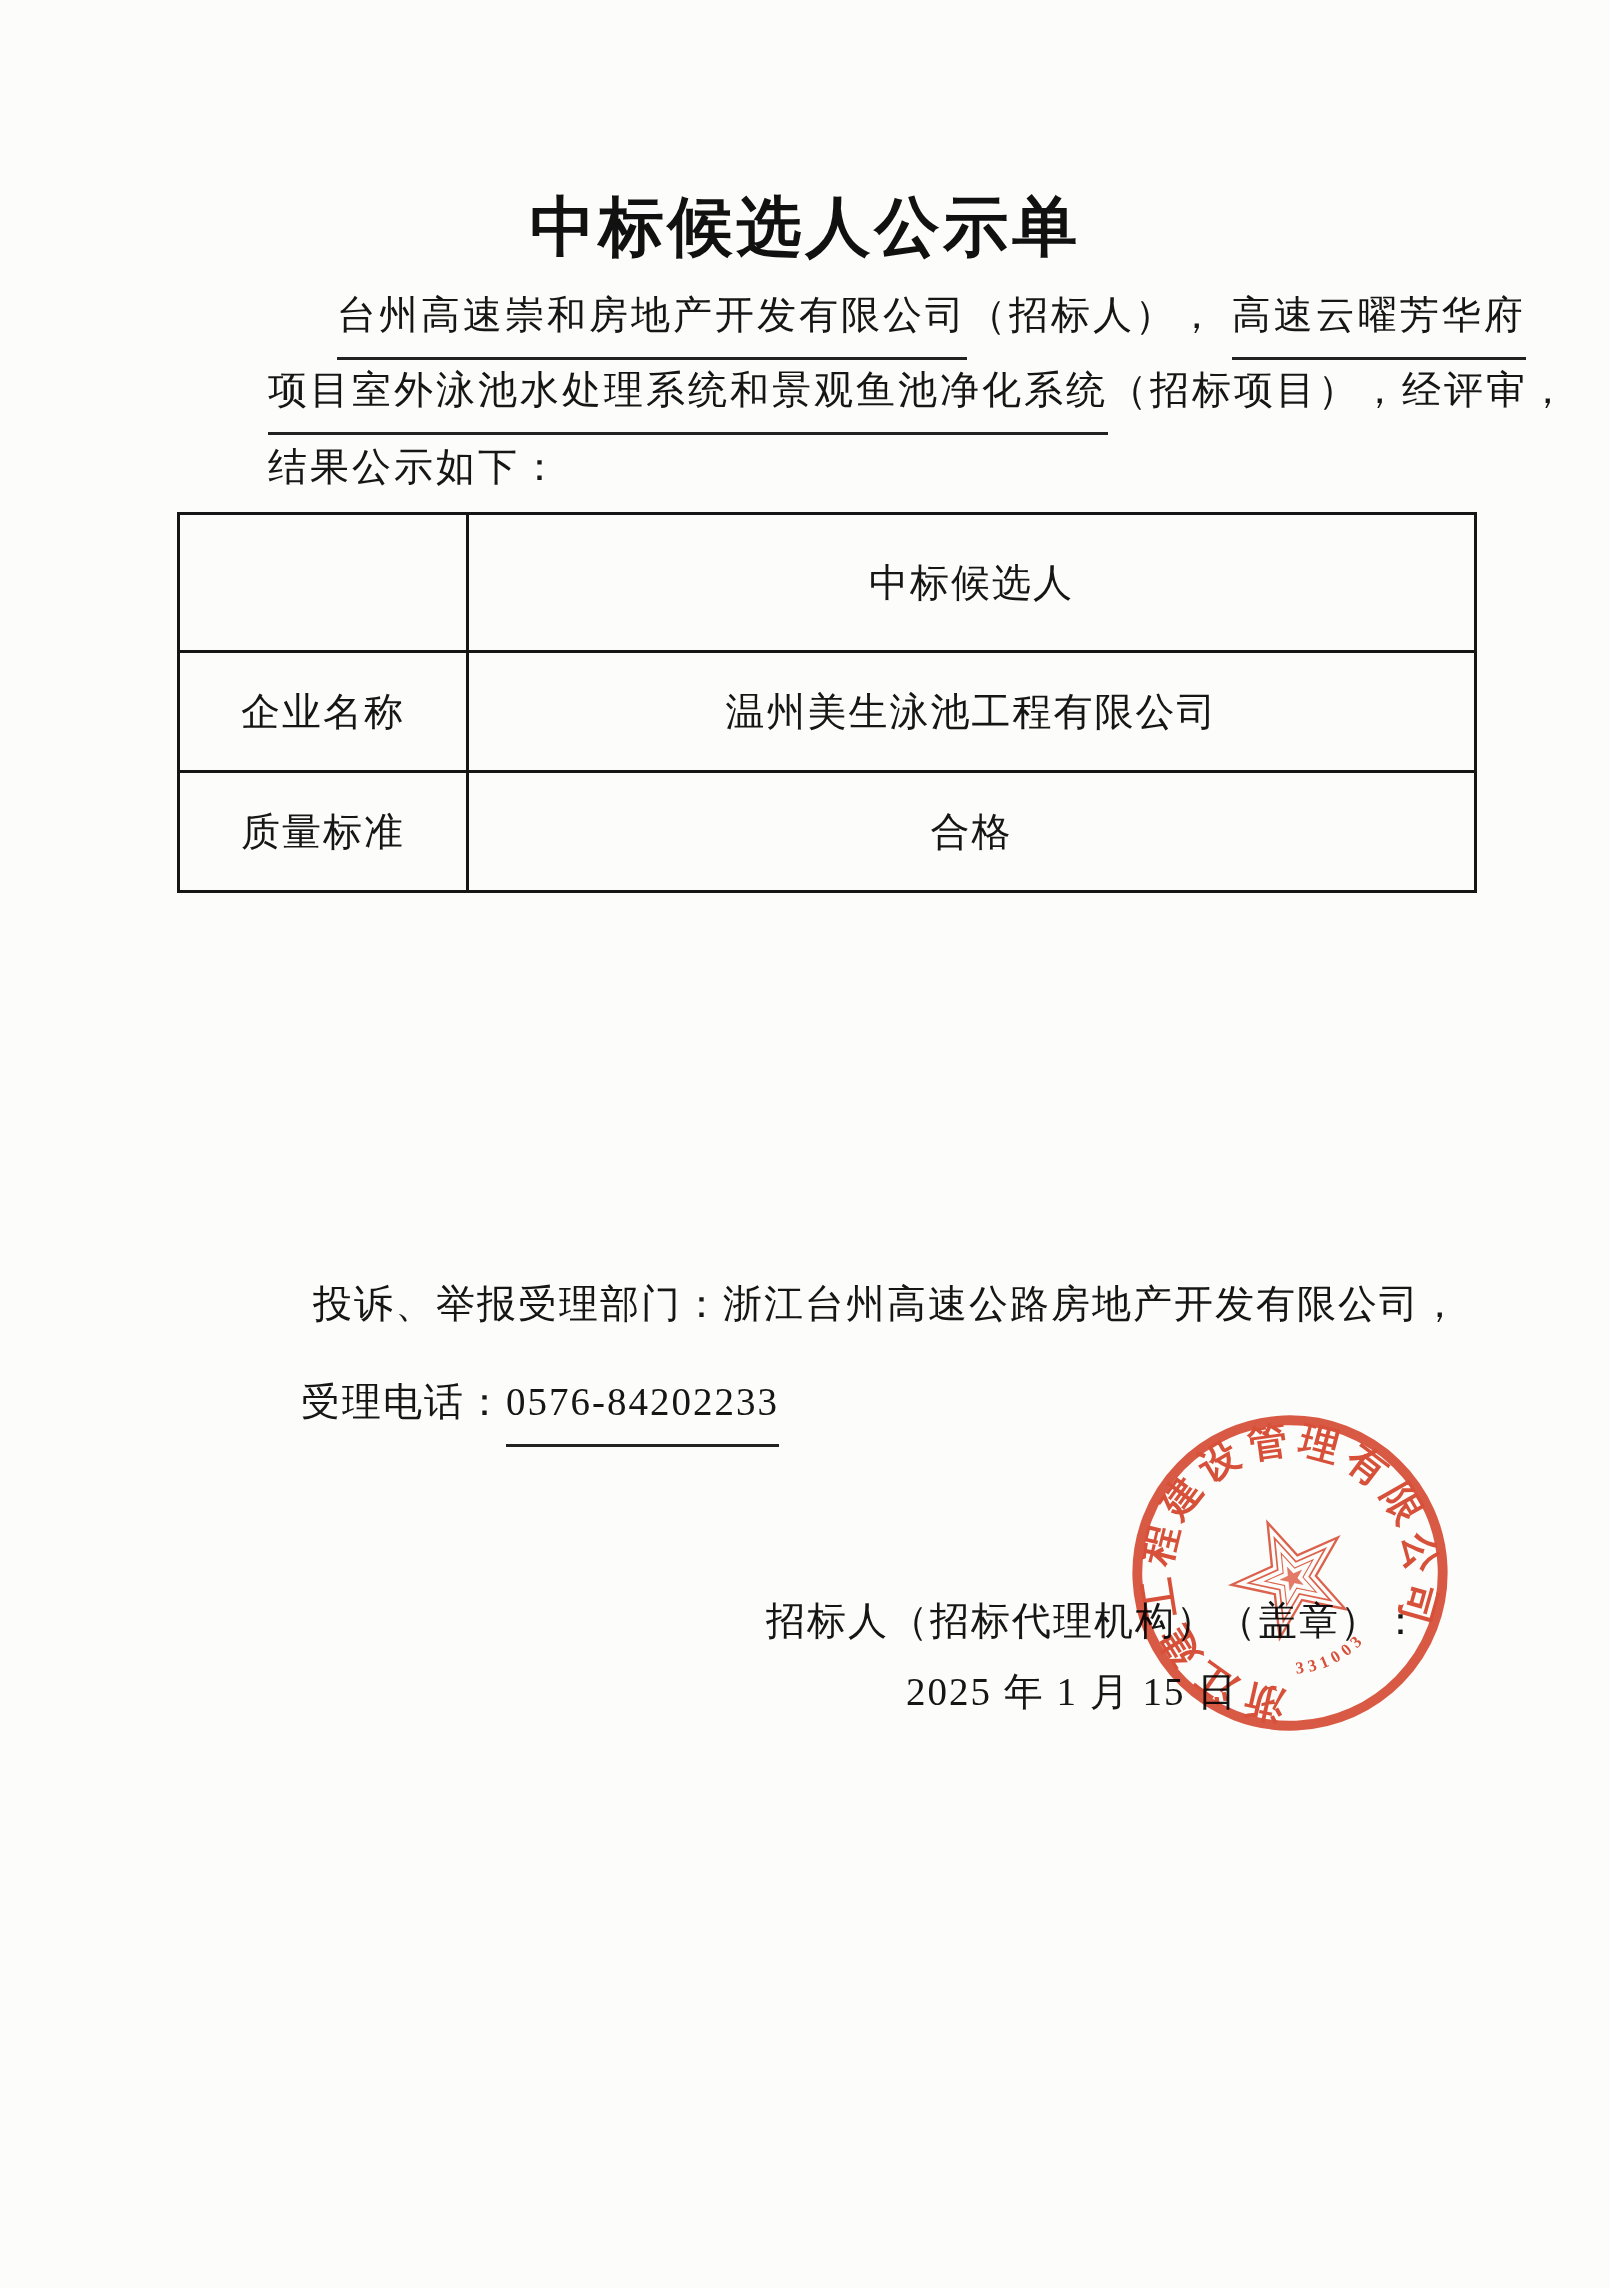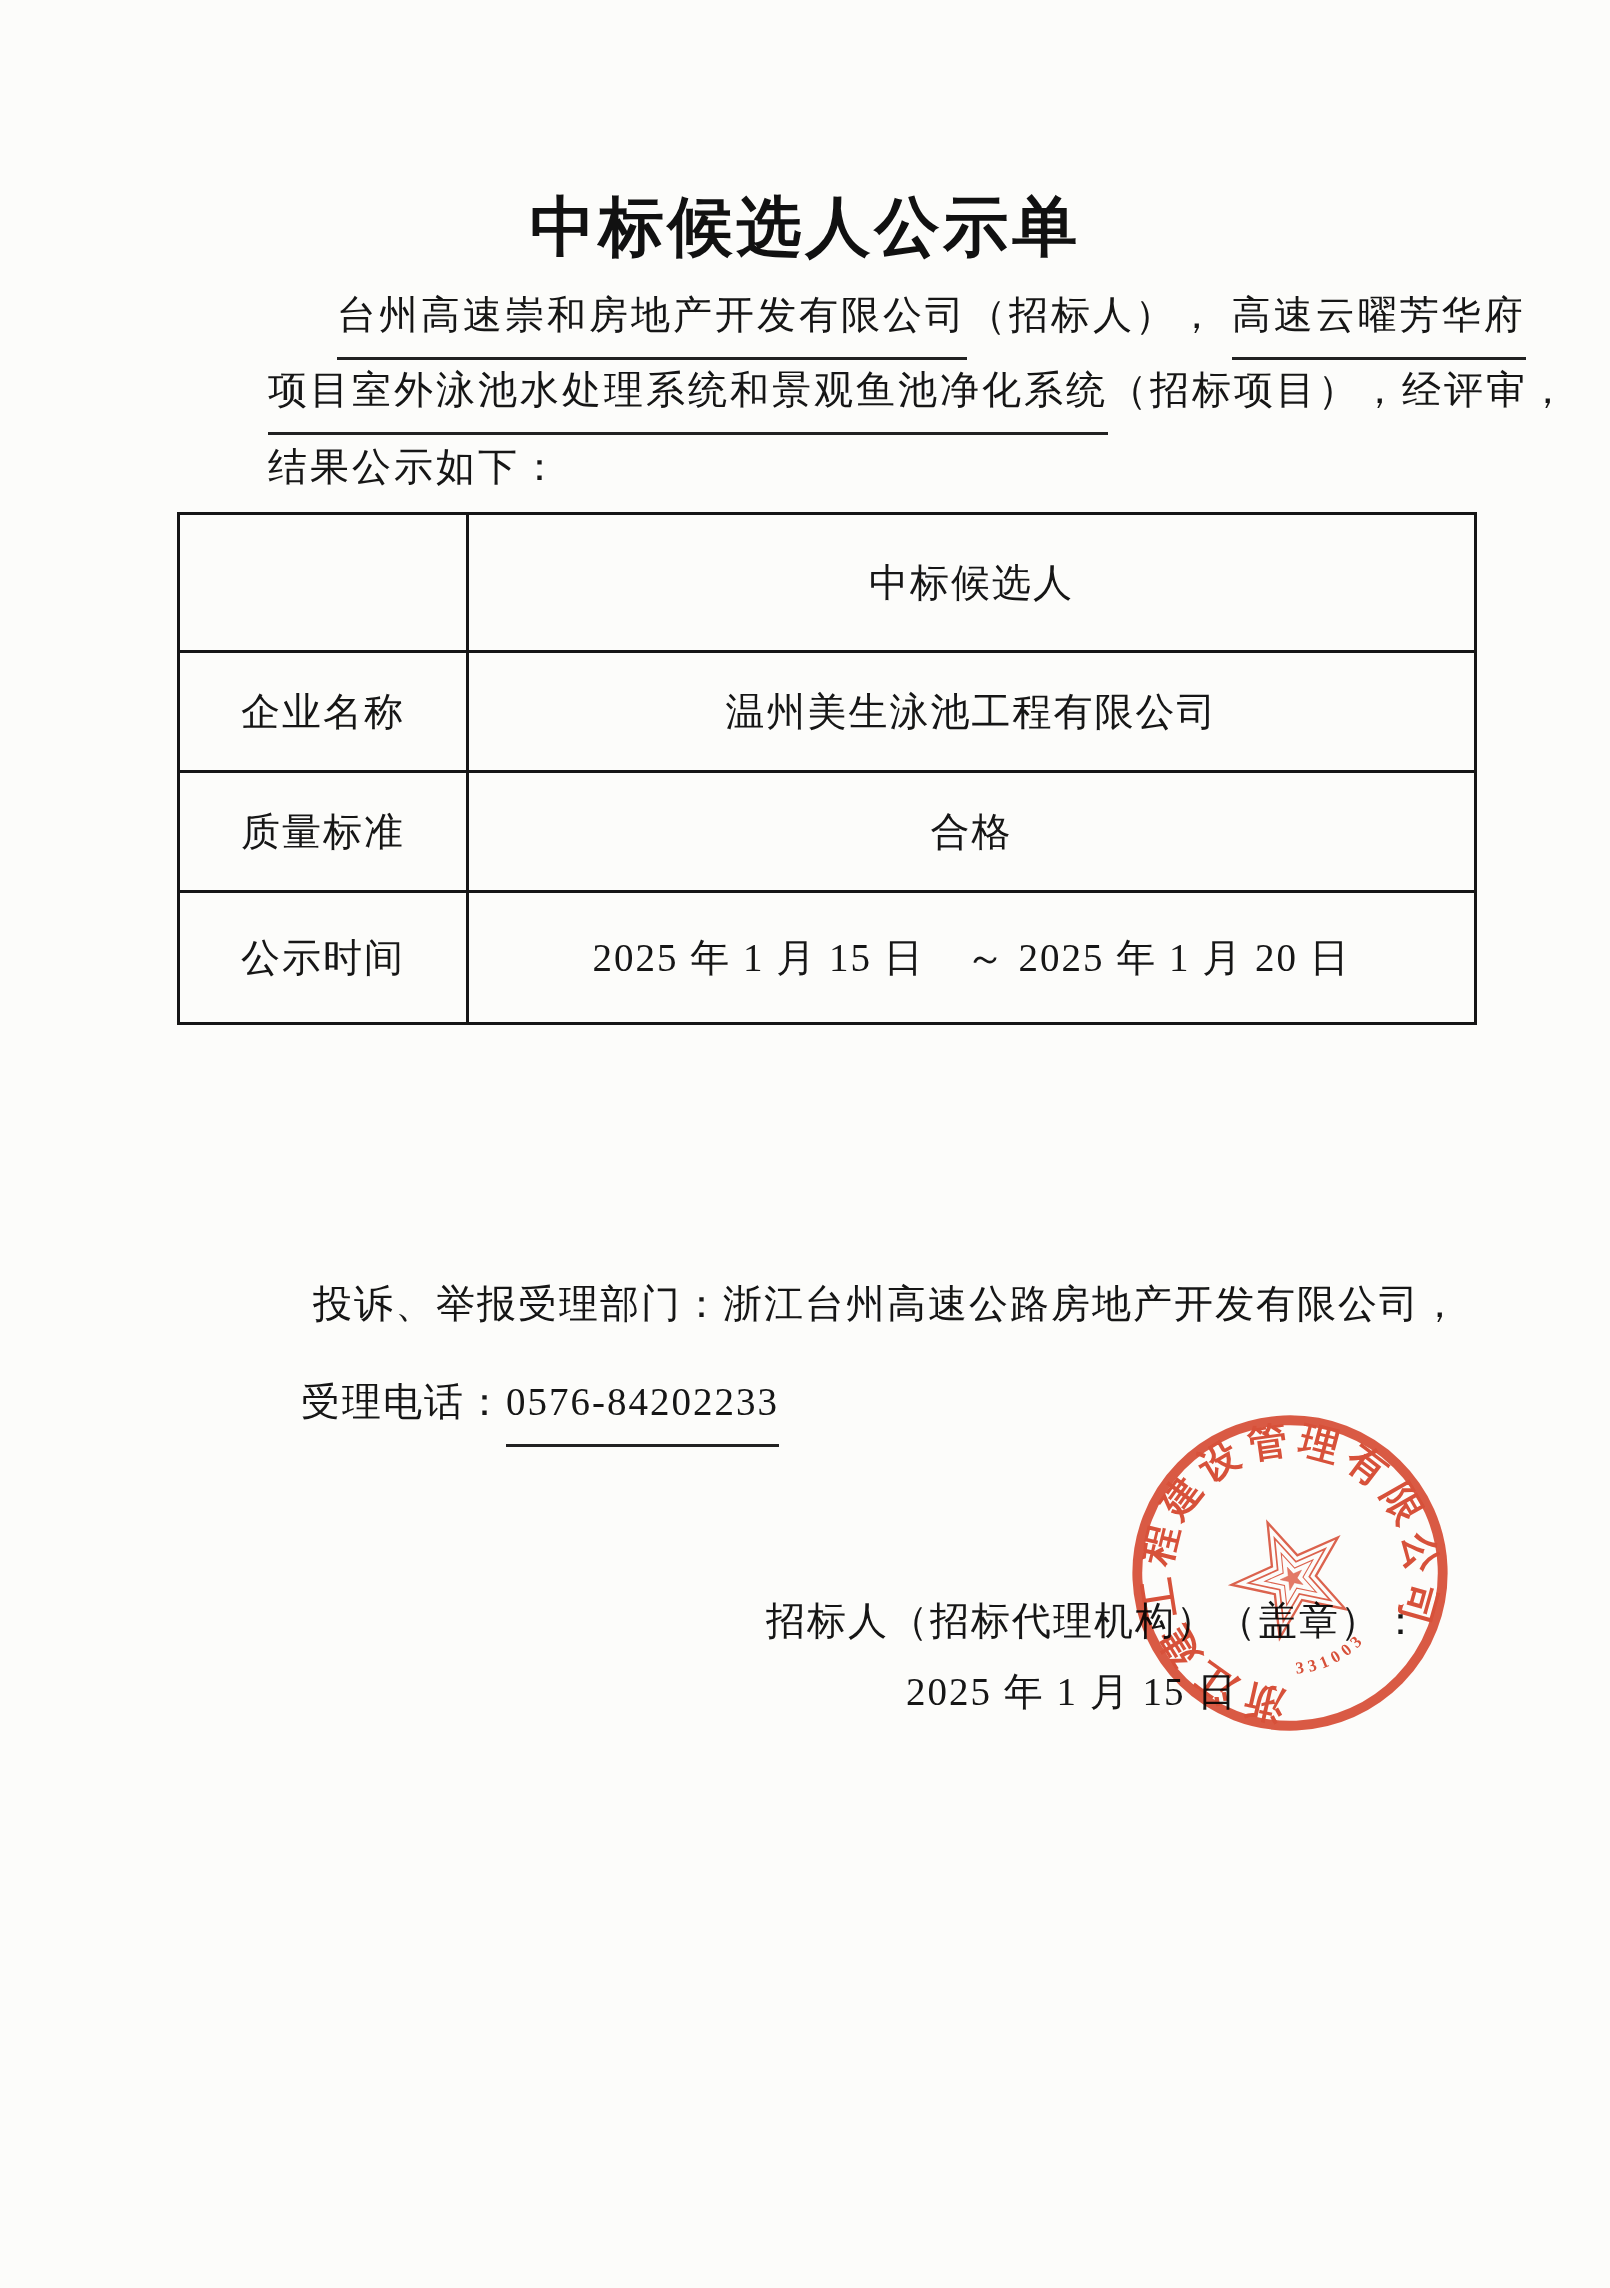--- a/index.html
+++ b/index.html
@@ -85,24 +85,20 @@
     <td class="val">中标候选人</td>
   </tr>
   <tr style="height:120px;">
     <td class="lbl">企业名称</td>
     <td class="val">温州美生泳池工程有限公司</td>
   </tr>
   <tr style="height:120px;">
     <td class="lbl">质量标准</td>
     <td class="val">合格</td>
   </tr>
-  <tr style="height:132px;">
-    <td class="lbl">公示时间</td>
-    <td class="val">2025 年 1 月 15 日　～ 2025 年 1 月 20 日</td>
-  </tr>
 </tbody>
   </table>
 
 <div class="abs footer-line" style="left:313px; top:1277px;">投诉、举报受理部门：浙江台州高速公路房地产开发有限公司，</div>
 <div class="abs footer-line" style="left:301px; top:1375px;">
   <span>受理电话：</span><span class="u">0576-84202233</span>
 </div>
 
 <div class="abs sig-line" style="left:766px; top:1594px;">招标人（招标代理机构）（盖章）：</div>
 <div class="abs sig-line" style="left:906px; top:1665px;">2025 年 1 月 15 日</div>

